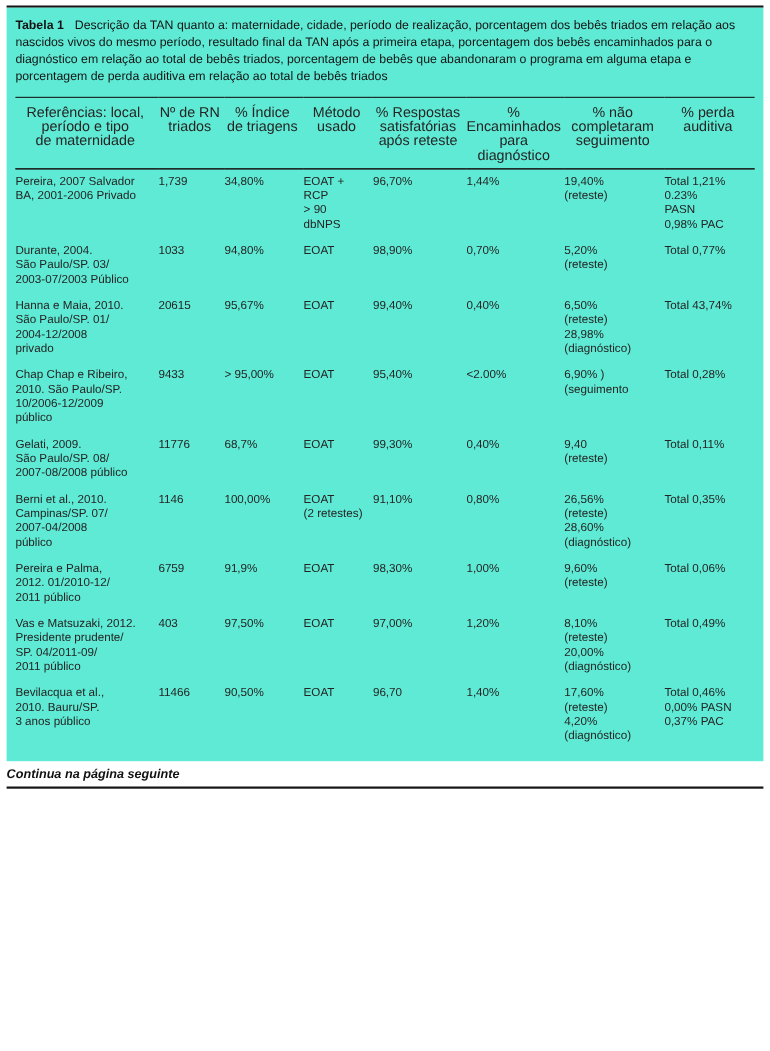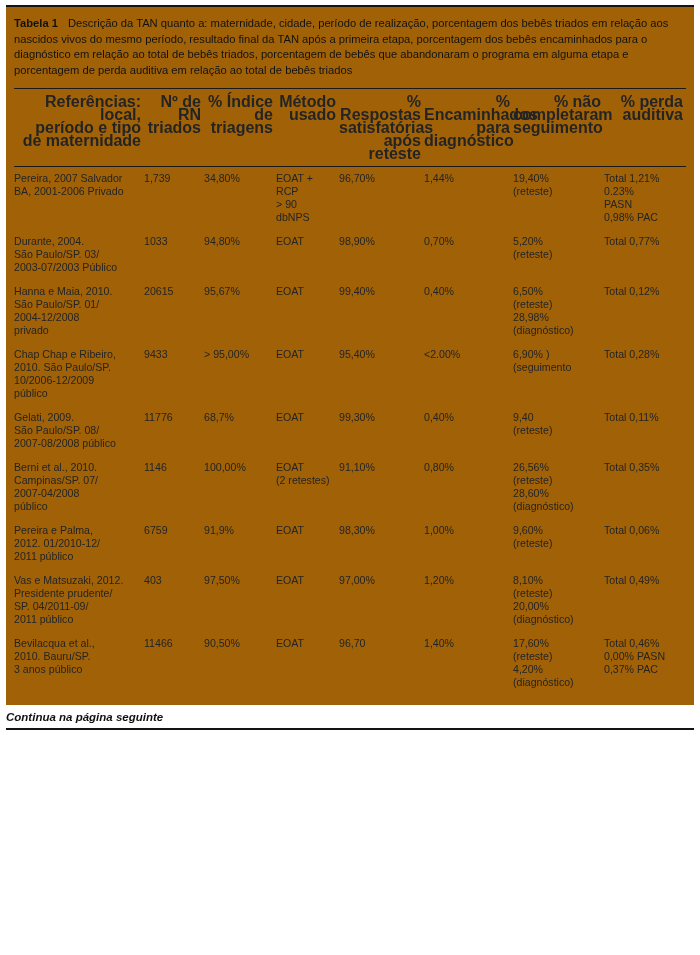--- a/index.html
+++ b/index.html
@@ -8,40 +8,40 @@
     font-family: "Liberation Sans", "DejaVu Sans", sans-serif;
     color: #222;
     overflow: hidden;
   }
   .page { position: relative; width: 700px; height: 955px; background: #fff; }
   .rule {
     margin: 0 6px; height: 2px; background: #141414; border: 0;
   }
   .rule-top { margin-top: 5px; }
   .table-block {
-    margin: 0 6px; background: #a16207;
+    margin: 0 6px; background: #5eead4;
     padding: 9px 8px 10px 8px;
   }
   .caption {
     margin: 0 0 10px 0;
     font-size: 11.2px; line-height: 15.6px; color: #121212;
     text-align: left;
   }
   .caption-label { font-weight: bold; padding-right: 10px; }
   table.tan {
     width: 100%; border-collapse: collapse; table-layout: fixed;
     border-top: 1.5px solid #1a1a1a;
     font-size: 10.6px; line-height: 13px; color: #242424;
   }
   table.tan thead th {
-    text-align: right; font-weight: bold; vertical-align: top;
+    text-align: center; font-weight: normal; vertical-align: top;
     padding: 6px 3px 6px 0;
     border-bottom: 1.5px solid #1a1a1a;
     white-space: pre-line;
-    font-size: 16px;
+    font-size: 13px;
   }
   table.tan tbody td {
     vertical-align: top;
     padding: 5px 3px 6px 0;
     white-space: pre-line;
   }
   .continuation {
     margin: 5px 8px 0 6px;
     font-weight: bold; font-style: italic;
     font-size: 11.5px; line-height: 14px; color: #111;
@@ -136,21 +136,21 @@
 privado</td>
             <td>20615</td>
             <td>95,67%</td>
             <td>EOAT</td>
             <td>99,40%</td>
             <td>0,40%</td>
             <td>6,50%
 (reteste)
 28,98%
 (diagnóstico)</td>
-            <td>Total 0,12%</td>
+            <td>Total 43,74%</td>
           </tr>
           <tr>
             <td>Chap Chap e Ribeiro,
 2010. São Paulo/SP.
 10/2006-12/2009
 público</td>
             <td>9433</td>
             <td>&gt; 95,00%</td>
             <td>EOAT</td>
             <td>95,40%</td>

